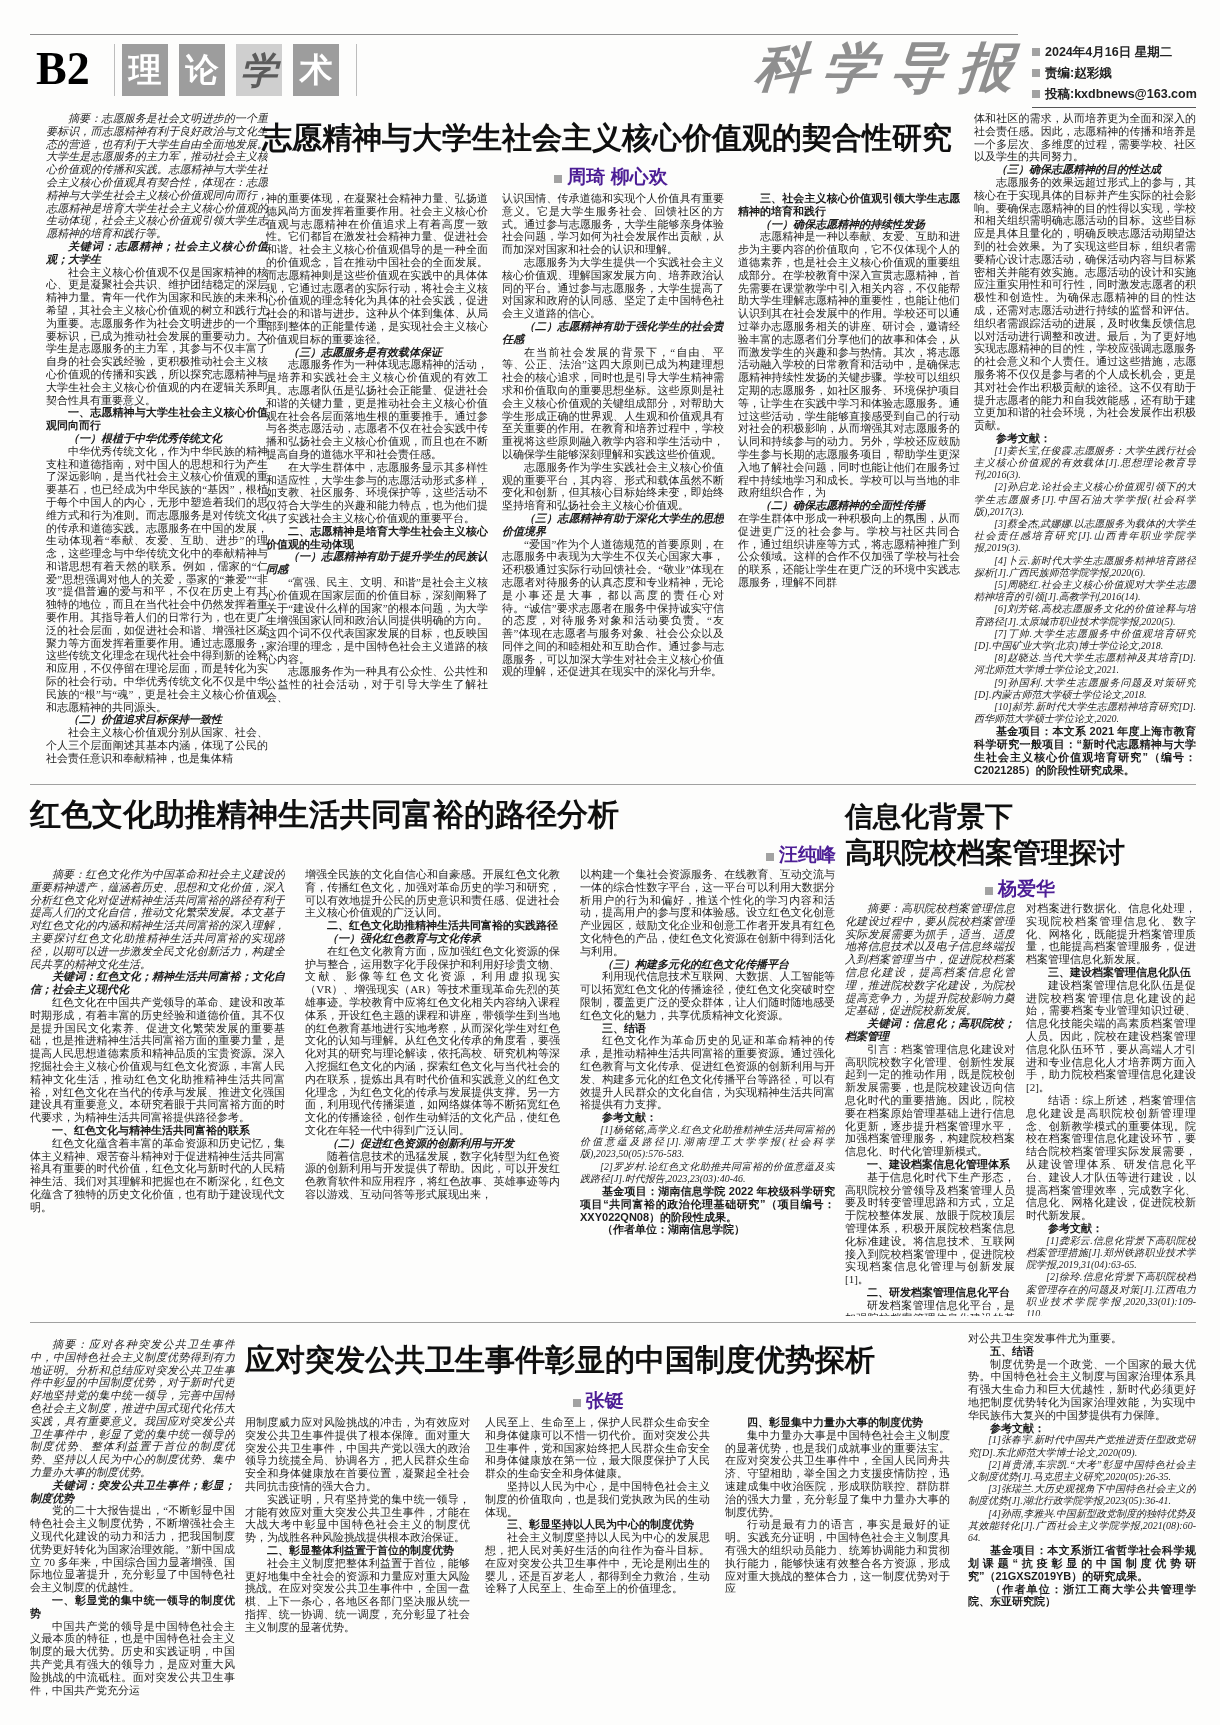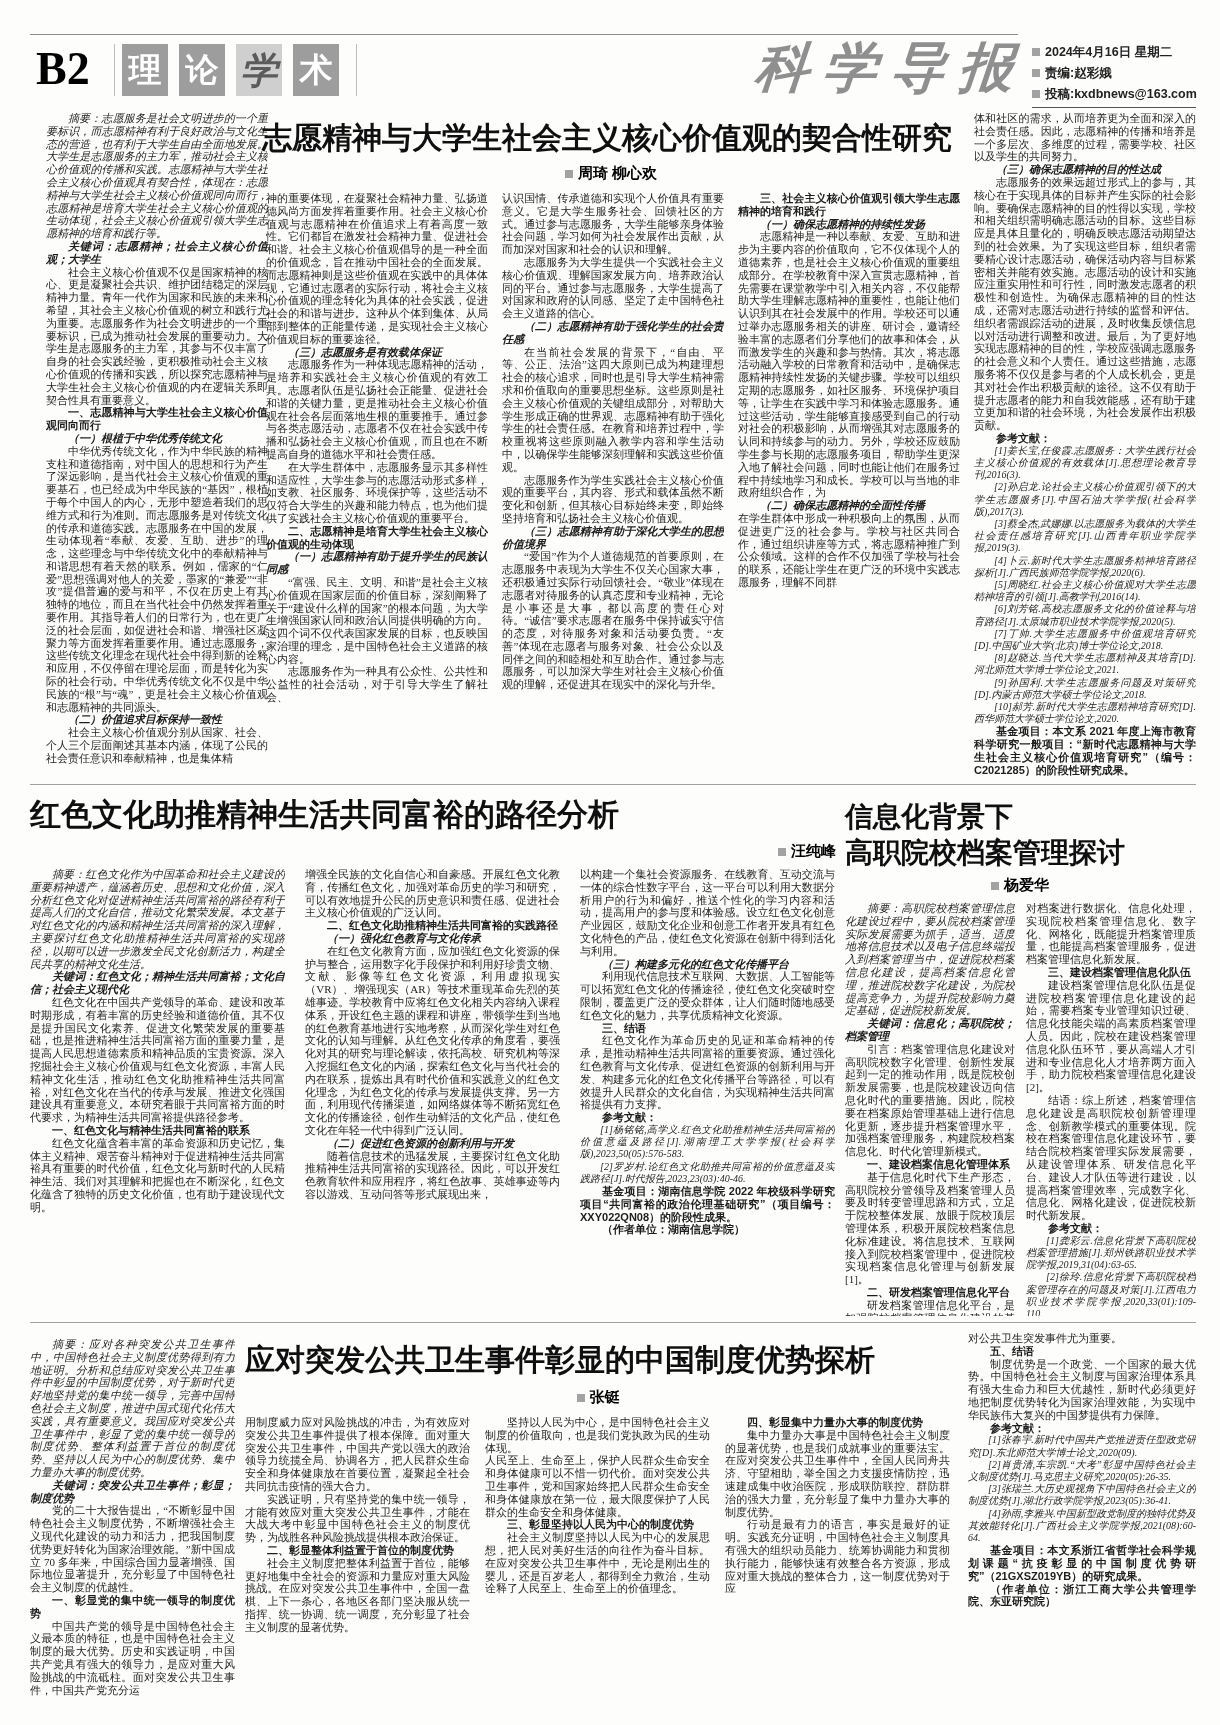--- a/index.html
+++ b/index.html
@@ -30,21 +30,21 @@
   .b.pc{text-indent:0;}
   .b.h{font-family:"Liberation Sans","DejaVu Sans",sans-serif;font-weight:bold;}
   .b.sh{font-weight:bold;font-style:italic;}
   .b.abs,.b.ref{font-style:italic;}
   .b.kw{font-style:italic;font-weight:bold;}
   .b.ref{font-size:10px;line-height:12.2px;}
   .b.refh,.b.fund,.b.author{font-family:"Liberation Sans","DejaVu Sans",sans-serif;font-weight:bold;}
   .hl{position:absolute;font-family:"Liberation Sans","DejaVu Sans",sans-serif;font-weight:bold;
       color:#0f0f0f;text-align:left;white-space:nowrap;}
   .byline{position:absolute;text-align:center;font-family:"Liberation Sans",sans-serif;
-      font-size:15px;font-weight:bold;color:#000000;}
+      font-size:19px;font-weight:bold;color:#4c1d95;}
   .rule-h{position:absolute;height:1px;background:#a0a0a0;}
 </style>
 </head>
 <body>
 
 <div class="page">
 
   <div>
     <div class="mast-rule"></div>
     <div class="pageno">B2</div>
@@ -85,21 +85,21 @@
         <p class="b p">在大学生群体中，志愿服务显示其多样性和适应性，大学生参与的志愿活动形式多样，如支教、社区服务、环境保护等，这些活动不仅符合大学生的兴趣和能力特点，也为他们提供了实践社会主义核心价值观的重要平台。</p>
         <p class="b h">二、志愿精神是培育大学生社会主义核心价值观的生动体现</p>
         <p class="b sh">（一）志愿精神有助于提升学生的民族认同感</p>
         <p class="b p">“富强、民主、文明、和谐”是社会主义核心价值观在国家层面的价值目标，深刻阐释了关于“建设什么样的国家”的根本问题，为大学生增强国家认同和政治认同提供明确的方向。这四个词不仅代表国家发展的目标，也反映国家治理的理念，是中国特色社会主义道路的核心内容。</p>
         <p class="b p">志愿服务作为一种具有公众性、公共性和公益性的社会活动，对于引导大学生了解社会、</p>
       </div>
     <div class="col" style="left:502px;top:192px;width:222px;height:584px;">
         <p class="b pc">认识国情、传承道德和实现个人价值具有重要意义。它是大学生服务社会、回馈社区的方式。通过参与志愿服务，大学生能够亲身体验社会问题，学习如何为社会发展作出贡献，从而加深对国家和社会的认识和理解。</p>
         <p class="b p">志愿服务为大学生提供一个实践社会主义核心价值观、理解国家发展方向、培养政治认同的平台。通过参与志愿服务，大学生提高了对国家和政府的认同感、坚定了走中国特色社会主义道路的信心。</p>
         <p class="b sh">（二）志愿精神有助于强化学生的社会责任感</p>
-        <p class="b p">在当前社会发展的背景下，“自由、平等、公正、法治”这四大原则已成为构建理想社会的核心追求，同时也是引导大学生精神需求和价值取向的重要思想坐标。这些原则是社会主义核心价值观的关键组成部分，对帮助大学生形成正确的世界观、志愿精神有助于强化学生的社会责任感。在教育和培养过程中，学校重视将这些原则融入教学内容和学生活动中，以确保学生能够深刻理解和实践这些价值观。</p>
+        <p class="b p">在当前社会发展的背景下，“自由、平等、公正、法治”这四大原则已成为构建理想社会的核心追求，同时也是引导大学生精神需求和价值取向的重要思想坐标。这些原则是社会主义核心价值观的关键组成部分，对帮助大学生形成正确的世界观、人生观和价值观具有至关重要的作用。在教育和培养过程中，学校重视将这些原则融入教学内容和学生活动中，以确保学生能够深刻理解和实践这些价值观。</p>
         <p class="b p">志愿服务作为学生实践社会主义核心价值观的重要平台，其内容、形式和载体虽然不断变化和创新，但其核心目标始终未变，即始终坚持培育和弘扬社会主义核心价值观。</p>
         <p class="b sh">（三）志愿精神有助于深化大学生的思想价值境界</p>
         <p class="b p">“爱国”作为个人道德规范的首要原则，在志愿服务中表现为大学生不仅关心国家大事，还积极通过实际行动回馈社会。“敬业”体现在志愿者对待服务的认真态度和专业精神，无论是小事还是大事，都以高度的责任心对待。“诚信”要求志愿者在服务中保持诚实守信的态度，对待服务对象和活动要负责。“友善”体现在志愿者与服务对象、社会公众以及同伴之间的和睦相处和互助合作。通过参与志愿服务，可以加深大学生对社会主义核心价值观的理解，还促进其在现实中的深化与升华。</p>
       </div>
     <div class="col" style="left:738px;top:192px;width:222px;height:584px;">
         <p class="b h">三、社会主义核心价值观引领大学生志愿精神的培育和践行</p>
         <p class="b sh">（一）确保志愿精神的持续性发扬</p>
         <p class="b p">志愿精神是一种以奉献、友爱、互助和进步为主要内容的价值取向，它不仅体现个人的道德素养，也是社会主义核心价值观的重要组成部分。在学校教育中深入宣贯志愿精神，首先需要在课堂教学中引入相关内容，不仅能帮助大学生理解志愿精神的重要性，也能让他们认识到其在社会发展中的作用。学校还可以通过举办志愿服务相关的讲座、研讨会，邀请经验丰富的志愿者们分享他们的故事和体会，从而激发学生的兴趣和参与热情。其次，将志愿活动融入学校的日常教育和活动中，是确保志愿精神持续性发扬的关键步骤。学校可以组织定期的志愿服务，如社区服务、环境保护项目等，让学生在实践中学习和体验志愿服务。通过这些活动，学生能够直接感受到自己的行动对社会的积极影响，从而增强其对志愿服务的认同和持续参与的动力。另外，学校还应鼓励学生参与长期的志愿服务项目，帮助学生更深入地了解社会问题，同时也能让他们在服务过程中持续地学习和成长。学校可以与当地的非政府组织合作，为</p>
         <p class="b sh">（二）确保志愿精神的全面性传播</p>
         <p class="b pc">在学生群体中形成一种积极向上的氛围，从而促进更广泛的社会参与。学校与社区共同合作，通过组织讲座等方式，将志愿精神推广到公众领域。这样的合作不仅加强了学校与社会的联系，还能让学生在更广泛的环境中实践志愿服务，理解不同群</p>
@@ -134,21 +134,21 @@
         <p class="b p">红色文化在中国共产党领导的革命、建设和改革时期形成，有着丰富的历史经验和道德价值。其不仅是提升国民文化素养、促进文化繁荣发展的重要基础，也是推进精神生活共同富裕方面的重要力量，是提高人民思想道德素质和精神品质的宝贵资源。深入挖掘社会主义核心价值观与红色文化资源，丰富人民精神文化生活，推动红色文化助推精神生活共同富裕，对红色文化在当代的传承与发展、推进文化强国建设具有重要意义。本研究着眼于共同富裕方面的时代要求，为精神生活共同富裕提供路径参考。</p>
         <p class="b h">一、红色文化与精神生活共同富裕的联系</p>
         <p class="b p">红色文化蕴含着丰富的革命资源和历史记忆，集体主义精神、艰苦奋斗精神对于促进精神生活共同富裕具有重要的时代价值，红色文化与新时代的人民精神生活、我们对其理解和把握也在不断深化，红色文化蕴含了独特的历史文化价值，也有助于建设现代文明。</p>
       </div>
     <div class="col" style="left:305px;top:868px;width:255px;height:448px;">
         <p class="b pc">增强全民族的文化自信心和自豪感。开展红色文化教育，传播红色文化，加强对革命历史的学习和研究，可以有效地提升公民的历史意识和责任感、促进社会主义核心价值观的广泛认同。</p>
         <p class="b h">二、红色文化助推精神生活共同富裕的实践路径</p>
         <p class="b sh">（一）强化红色教育与文化传承</p>
         <p class="b p">在红色文化教育方面，应加强红色文化资源的保护与整合，运用数字化手段保护和利用好珍贵文物、文献、影像等红色文化资源，利用虚拟现实（VR）、增强现实（AR）等技术重现革命先烈的英雄事迹。学校教育中应将红色文化相关内容纳入课程体系，开设红色主题的课程和讲座，带领学生到当地的红色教育基地进行实地考察，从而深化学生对红色文化的认知与理解。从红色文化传承的角度看，要强化对其的研究与理论解读，依托高校、研究机构等深入挖掘红色文化的内涵，探索红色文化与当代社会的内在联系，提炼出具有时代价值和实践意义的红色文化理念，为红色文化的传承与发展提供支撑。另一方面，利用现代传播渠道，如网络媒体等不断拓宽红色文化的传播途径，创作生动鲜活的文化产品，使红色文化在年轻一代中得到广泛认同。</p>
         <p class="b sh">（二）促进红色资源的创新利用与开发</p>
-        <p class="b p">随着信息技术的迅猛发展，主要探讨红色文化助推精神生活共同富裕的实现路径。因此，可以开发红色教育软件和应用程序，将红色故事、英雄事迹等内容以游戏、互动问答等形式展现出来，</p>
+        <p class="b p">随着信息技术的迅猛发展，数字化转型为红色资源的创新利用与开发提供了帮助。因此，可以开发红色教育软件和应用程序，将红色故事、英雄事迹等内容以游戏、互动问答等形式展现出来，</p>
       </div>
     <div class="col" style="left:580px;top:868px;width:255px;height:448px;">
         <p class="b pc">以构建一个集社会资源服务、在线教育、互动交流与一体的综合性数字平台，这一平台可以利用大数据分析用户的行为和偏好，推送个性化的学习内容和活动，提高用户的参与度和体验感。设立红色文化创意产业园区，鼓励文化企业和创意工作者开发具有红色文化特色的产品，使红色文化资源在创新中得到活化与利用。</p>
         <p class="b sh">（三）构建多元化的红色文化传播平台</p>
         <p class="b p">利用现代信息技术互联网、大数据、人工智能等可以拓宽红色文化的传播途径，使红色文化突破时空限制，覆盖更广泛的受众群体，让人们随时随地感受红色文化的魅力，共享优质精神文化资源。</p>
         <p class="b h">三、结语</p>
         <p class="b p">红色文化作为革命历史的见证和革命精神的传承，是推动精神生活共同富裕的重要资源。通过强化红色教育与文化传承、促进红色资源的创新利用与开发、构建多元化的红色文化传播平台等路径，可以有效提升人民群众的文化自信，为实现精神生活共同富裕提供有力支撑。</p>
         <p class="b refh">参考文献：</p>
         <p class="b ref">[1]杨铭铭,高学义.红色文化助推精神生活共同富裕的价值意蕴及路径[J].湖南理工大学学报(社会科学版),2023,50(05):576-583.</p>
         <p class="b ref">[2]罗岁村.论红色文化助推共同富裕的价值意蕴及实践路径[J].时代报告,2023,23(03):40-46.</p>
@@ -193,22 +193,22 @@
         <p class="b h">一、彰显党的集中统一领导的制度优势</p>
         <p class="b p">中国共产党的领导是中国特色社会主义最本质的特征，也是中国特色社会主义制度的最大优势。历史和实践证明，中国共产党具有强大的领导力，是应对重大风险挑战的中流砥柱。面对突发公共卫生事件，中国共产党充分运</p>
       </div>
     <div class="col" style="left:245px;top:1416px;width:225px;height:300px;">
         <p class="b pc">用制度威力应对风险挑战的冲击，为有效应对突发公共卫生事件提供了根本保障。面对重大突发公共卫生事件，中国共产党以强大的政治领导力统揽全局、协调各方，把人民群众生命安全和身体健康放在首要位置，凝聚起全社会共同抗击疫情的强大合力。</p>
         <p class="b p">实践证明，只有坚持党的集中统一领导，才能有效应对重大突发公共卫生事件，才能在大战大考中彰显中国特色社会主义的制度优势，为战胜各种风险挑战提供根本政治保证。</p>
         <p class="b h">二、彰显整体利益置于首位的制度优势</p>
         <p class="b p">社会主义制度把整体利益置于首位，能够更好地集中全社会的资源和力量应对重大风险挑战。在应对突发公共卫生事件中，全国一盘棋、上下一条心，各地区各部门坚决服从统一指挥、统一协调、统一调度，充分彰显了社会主义制度的显著优势。</p>
       </div>
     <div class="col" style="left:485px;top:1416px;width:225px;height:300px;">
+        <p class="b pc">人民至上、生命至上，保护人民群众生命安全和身体健康可以不惜一切代价。面对突发公共卫生事件，党和国家始终把人民群众生命安全和身体健康放在第一位，最大限度保护了人民群众的生命安全和身体健康。</p>
         <p class="b p">坚持以人民为中心，是中国特色社会主义制度的价值取向，也是我们党执政为民的生动体现。</p>
-        <p class="b pc">人民至上、生命至上，保护人民群众生命安全和身体健康可以不惜一切代价。面对突发公共卫生事件，党和国家始终把人民群众生命安全和身体健康放在第一位，最大限度保护了人民群众的生命安全和身体健康。</p>
         <p class="b h">三、彰显坚持以人民为中心的制度优势</p>
         <p class="b p">社会主义制度坚持以人民为中心的发展思想，把人民对美好生活的向往作为奋斗目标。在应对突发公共卫生事件中，无论是刚出生的婴儿，还是百岁老人，都得到全力救治，生动诠释了人民至上、生命至上的价值理念。</p>
       </div>
     <div class="col" style="left:725px;top:1416px;width:225px;height:300px;">
         <p class="b h">四、彰显集中力量办大事的制度优势</p>
         <p class="b p">集中力量办大事是中国特色社会主义制度的显著优势，也是我们成就事业的重要法宝。在应对突发公共卫生事件中，全国人民同舟共济、守望相助，举全国之力支援疫情防控，迅速建成集中收治医院，形成联防联控、群防群治的强大力量，充分彰显了集中力量办大事的制度优势。</p>
         <p class="b p">行动是最有力的语言，事实是最好的证明。实践充分证明，中国特色社会主义制度具有强大的组织动员能力、统筹协调能力和贯彻执行能力，能够快速有效整合各方资源，形成应对重大挑战的整体合力，这一制度优势对于应</p>
       </div>
     <div class="col" style="left:968px;top:1332px;width:228px;height:384px;">
         <p class="b pc">对公共卫生突发事件尤为重要。</p>

